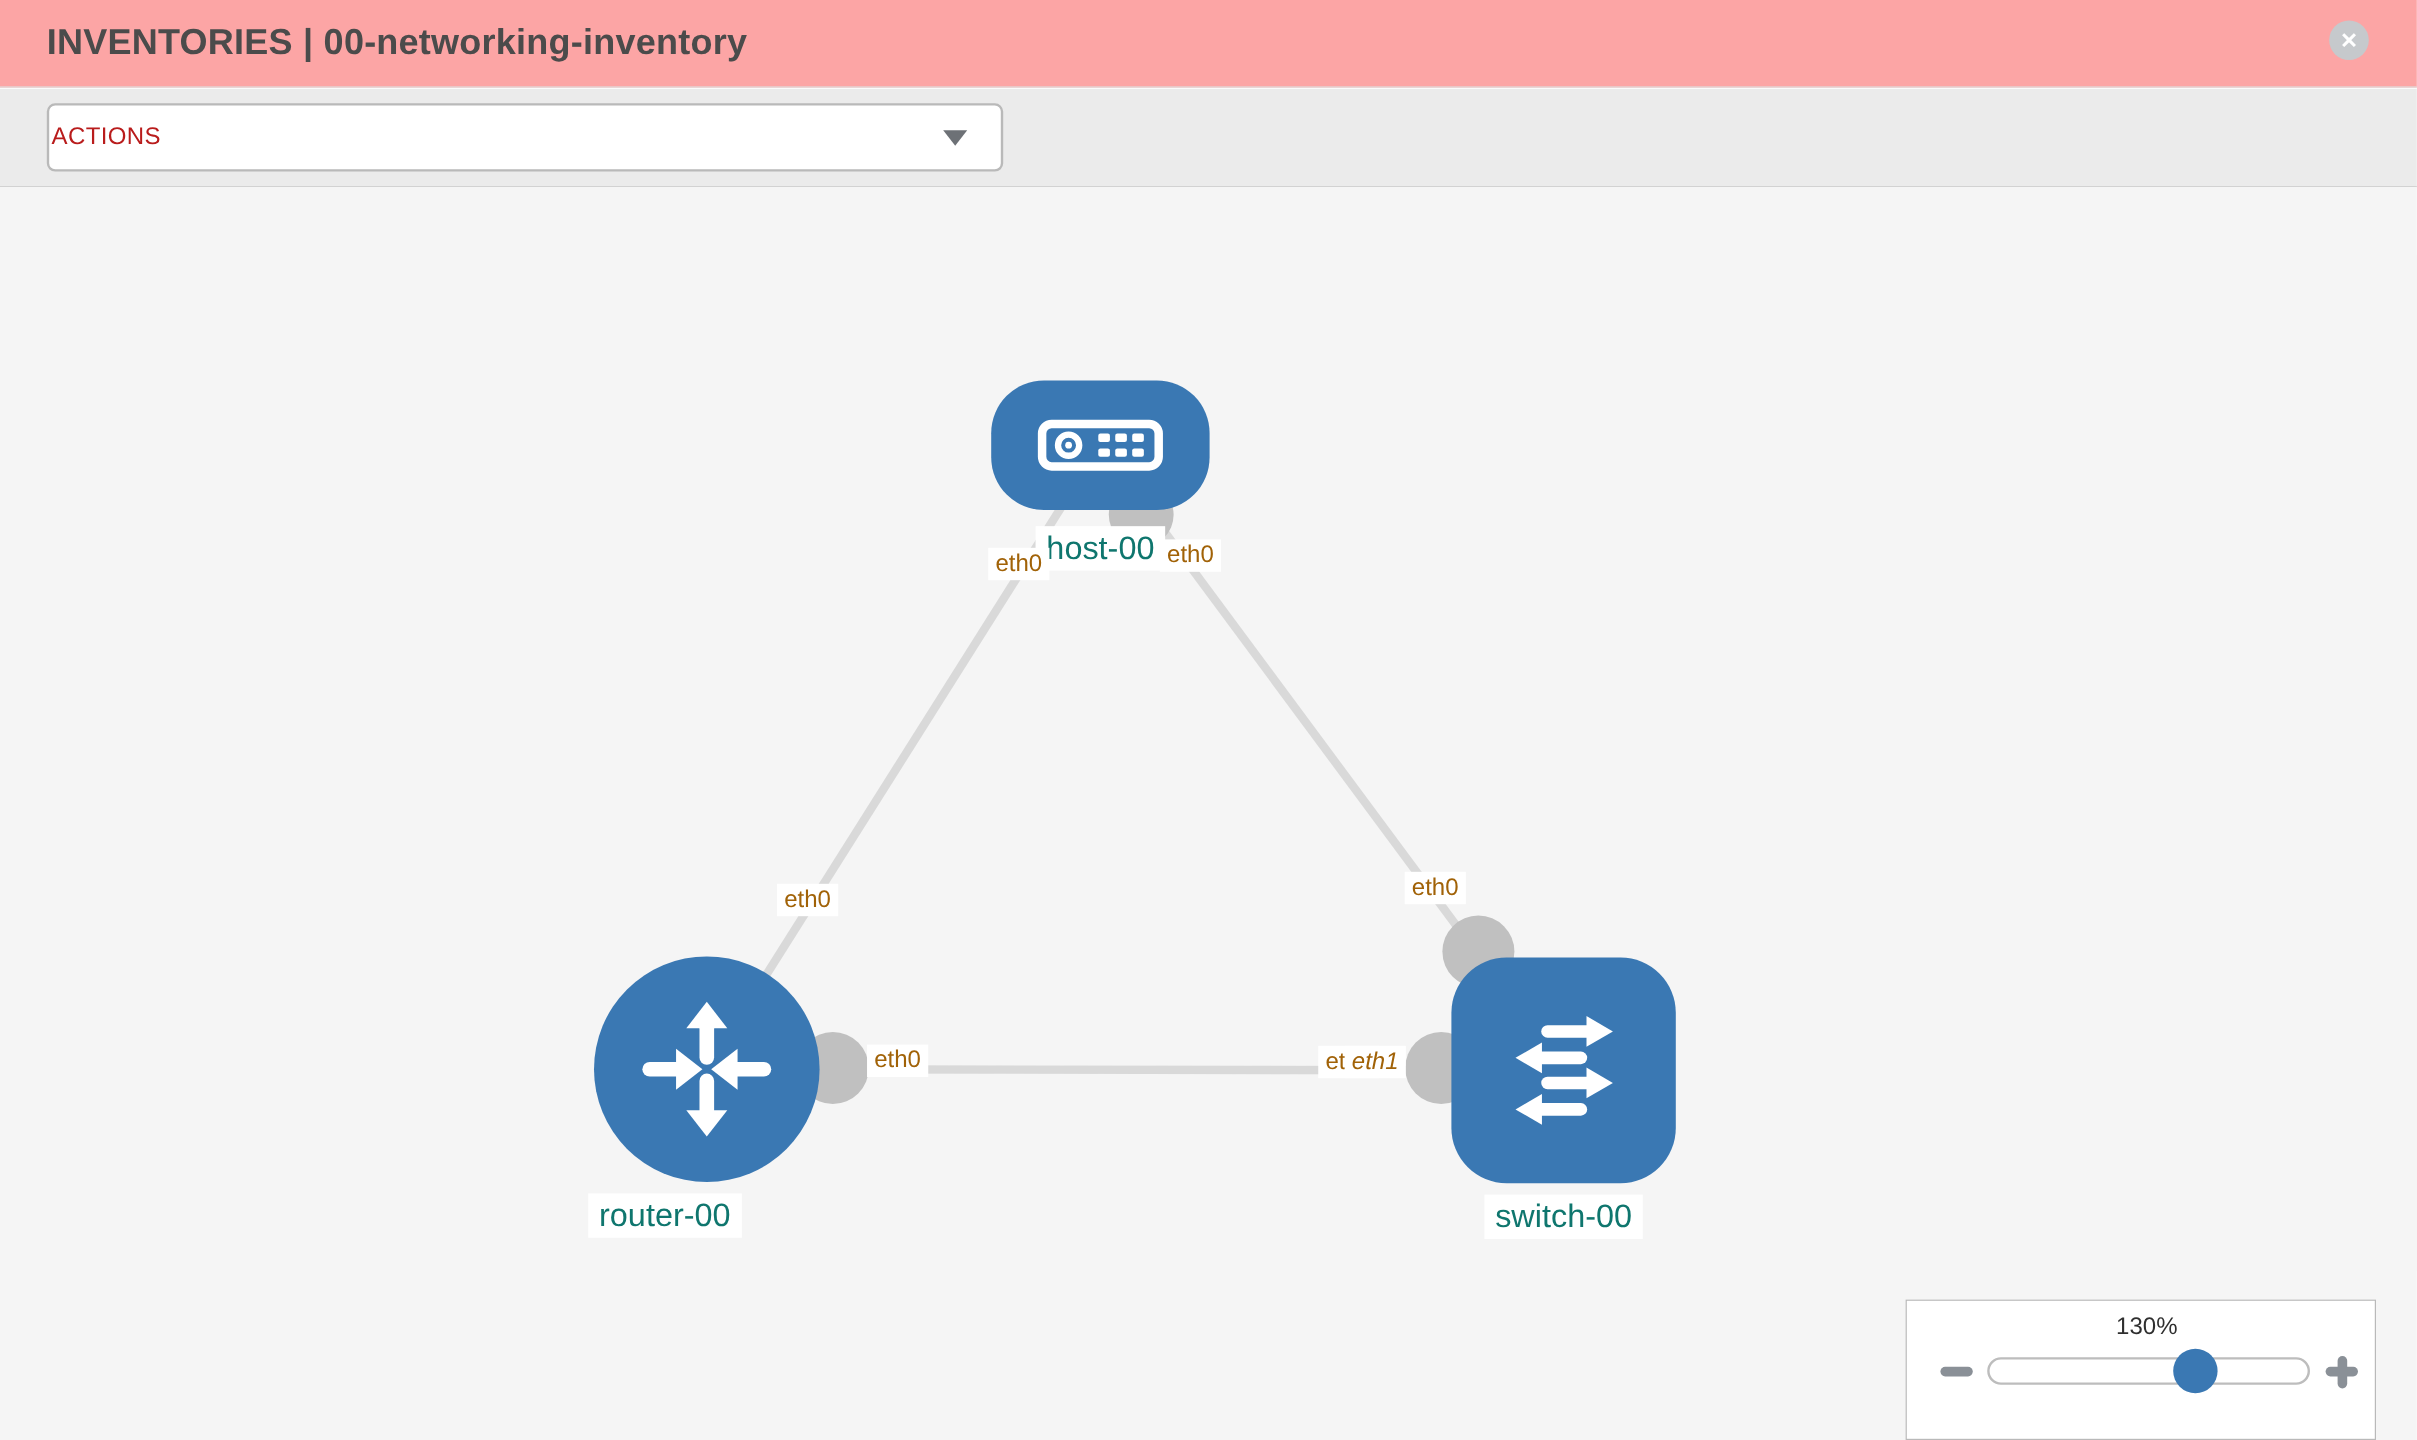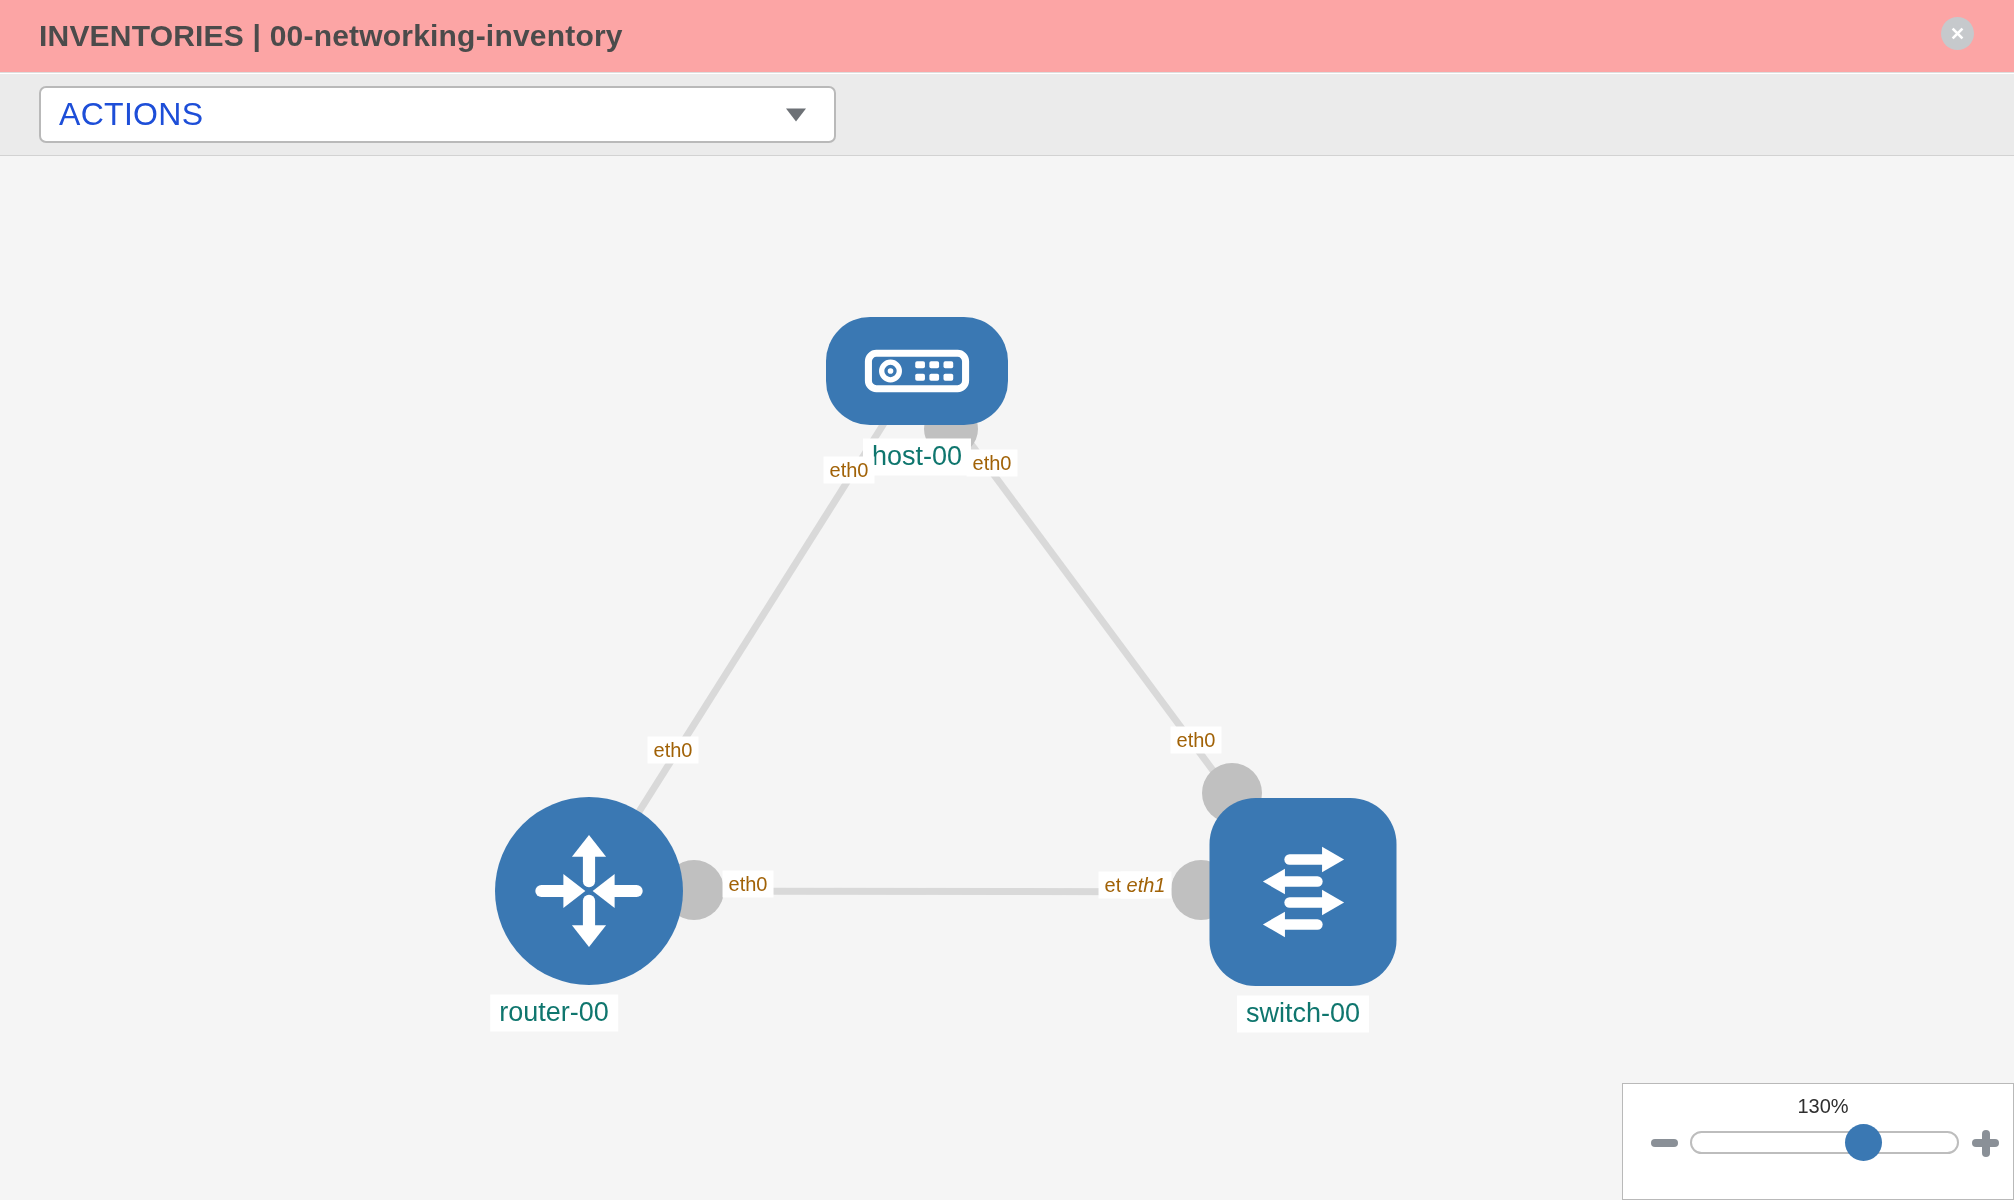--- a/index.html
+++ b/index.html
@@ -25,21 +25,21 @@
   .toolbar{
     position:absolute;left:0;top:74px;width:2014px;height:82px;
     background:#ebebeb;border-bottom:1px solid #d2d2d2;box-sizing:border-box;
   }
   .select-box{
     position:absolute;top:12px;height:57px;background:#ffffff;
     border:2px solid #b9b9b9;border-radius:7px;box-sizing:border-box;
     display:flex;align-items:center;cursor:pointer;
   }
   .select-box .select-label{
-    margin-left:18px;font-size:32px;color:#1d4ed8;letter-spacing:0.3px;
+    margin-left:2px;font-size:20px;color:#b91c1c;letter-spacing:0.3px;
   }
   .caret{
     position:absolute;right:28px;top:50%;transform:translateY(-50%);
     width:0;height:0;border-left:10px solid transparent;border-right:10px solid transparent;
     border-top:13px solid #6d7176;
   }
   .tool-icon{position:absolute;top:99px;width:36px;height:36px;}
   .tool-icon svg{width:100%;height:100%;fill:#858b93;}
   
   .canvas{
@@ -60,21 +60,21 @@
   .node-router .node-icon svg{width:122px;height:122px;}
   .node-switch .node-icon svg{width:116px;height:116px;}
   .dlabel{
     position:absolute;transform:translate(-50%,-50%);
     background:#ffffff;white-space:nowrap;line-height:1.15;
   }
   .dlabel-node{font-size:27px;color:#0f766e;padding:3px 9px;}
   .dlabel-iface{font-size:20px;color:#a16207;padding:2px 6px;}
   
   .zoom-panel{
-    position:absolute;left:1622px;top:1083px;width:392px;height:117px;
+    position:absolute;left:1588px;top:1083px;width:392px;height:117px;
     background:#ffffff;border:1px solid #b9b9b9;box-sizing:border-box;padding-left:33px;
   }
   .zoom-level{
     position:absolute;left:200px;top:11px;transform:translateX(-50%);
     font-size:20px;color:#2f2f2f;
   }
   .zoom-bar{position:absolute;background:#8a9097;border-radius:4px;}
   .zoom-minus-bar{left:28px;top:55px;width:27px;height:8px;}
   .zoom-plus-h{left:349px;top:55px;width:27px;height:8px;}
   .zoom-plus-v{left:358.5px;top:45.5px;width:8px;height:27px;}

